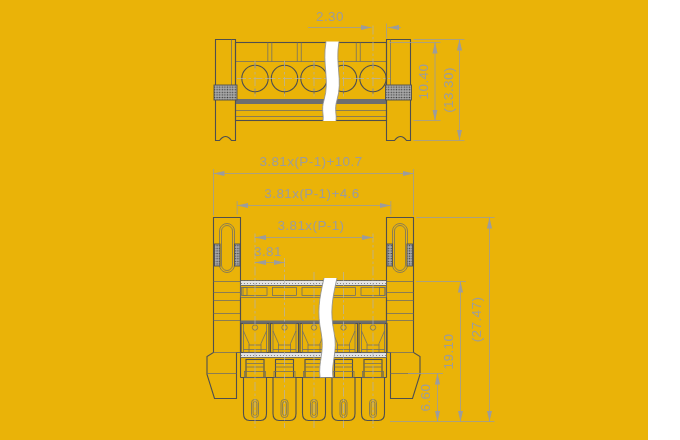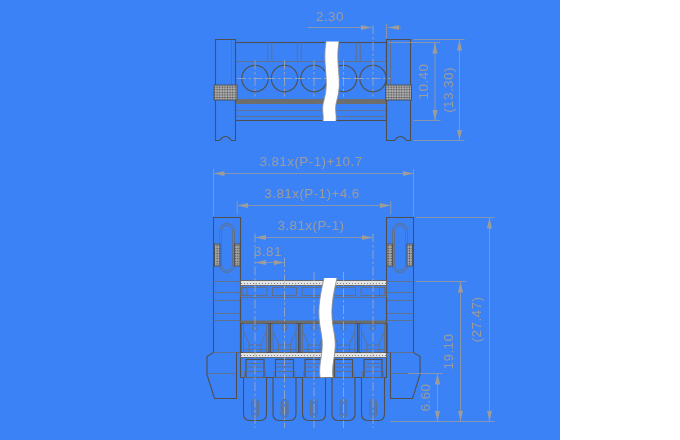--- a/index.html
+++ b/index.html
@@ -1,16 +1,16 @@
 <!DOCTYPE html>
 <html><head>
 <meta charset="utf-8">
 <style>
   html,body { margin:0; padding:0; background:#ffffff; }
-  .stage { position:relative; width:560px; height:440px; background:#3b82f6; overflow:hidden; }
+  .stage { position:relative; width:648px; height:440px; background:#eab308; overflow:hidden; }
   svg { display:block; }
   
   .o  { stroke:#4f4f4f; stroke-width:1.1; fill:none; }
   .i  { stroke:#6b6b6b; stroke-width:0.75; fill:none; }
   
   .cl { stroke:#b3b3b3; stroke-width:0.7; fill:none; stroke-dasharray:9 2.5 2.5 2.5; }
   
   .dim { stroke:#9c9c9c; stroke-width:0.8; fill:none; }
   
   .dt { fill:#9c9c9c; font-family:"Liberation Sans", sans-serif; font-size:13.5px; letter-spacing:0.4px; }

